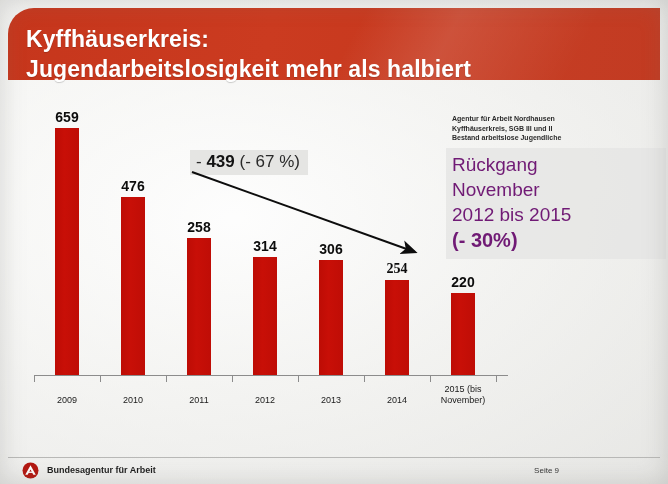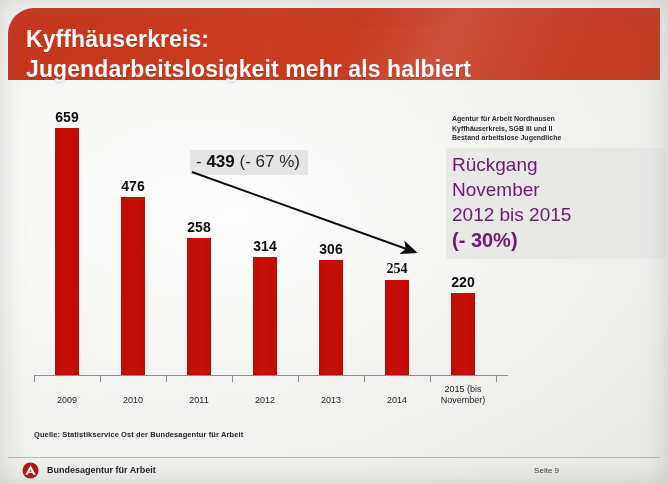--- a/index.html
+++ b/index.html
@@ -321,21 +321,20 @@
 
   <svg class="arrow-svg" viewBox="0 0 260 110">
     <defs>
       <marker id="ah" markerWidth="9" markerHeight="9" refX="7" refY="4.2" orient="auto">
         <path d="M0,0.6 L8.4,4.2 L0,7.8 L2.1,4.2 Z" fill="#0d0d0d"></path>
       </marker>
     </defs>
     <line x1="12" y1="12" x2="235" y2="92" stroke="#0d0d0d" stroke-width="2" marker-end="url(#ah)"></line>
   </svg>
 
-  <div class="source">Quelle: Statistikservice Ost der Bundesagentur für Arbeit</div>
 
   <div class="footer-rule"></div>
   <div class="footer">
     <svg class="logo" viewBox="0 0 34 34">
       <circle cx="17" cy="17" r="16" fill="#b3160f"></circle>
       <path d="M17 6.5 L27.5 25.5 L22.6 25.5 L17 15.2 L11.4 25.5 L6.5 25.5 Z" fill="#ffffff"></path>
       <rect x="12.4" y="19.2" width="9.2" height="2.6" fill="#ffffff"></rect>
     </svg>
     <div class="brand">Bundesagentur für Arbeit</div>
     <div class="page-num">Seite 9</div>

